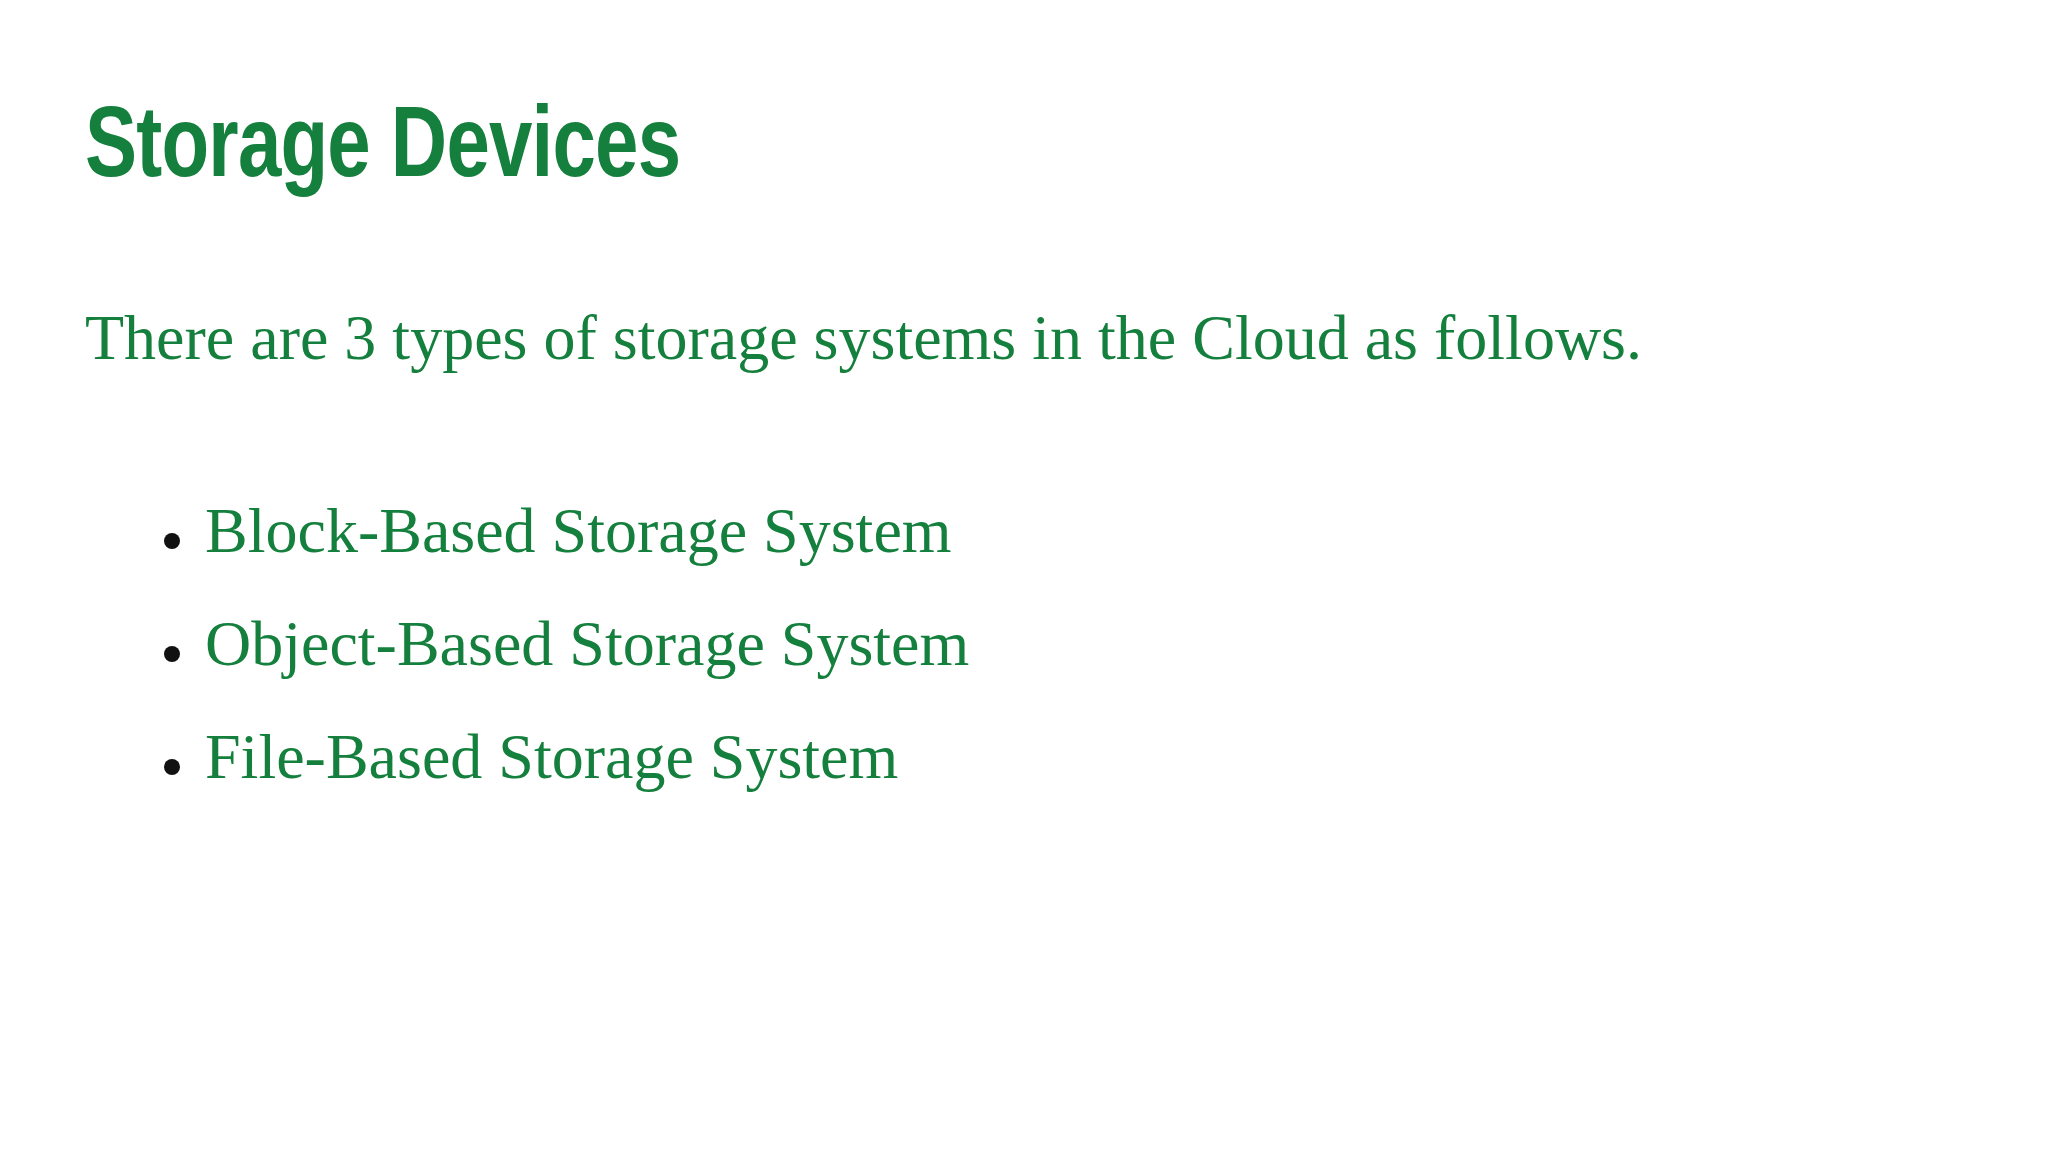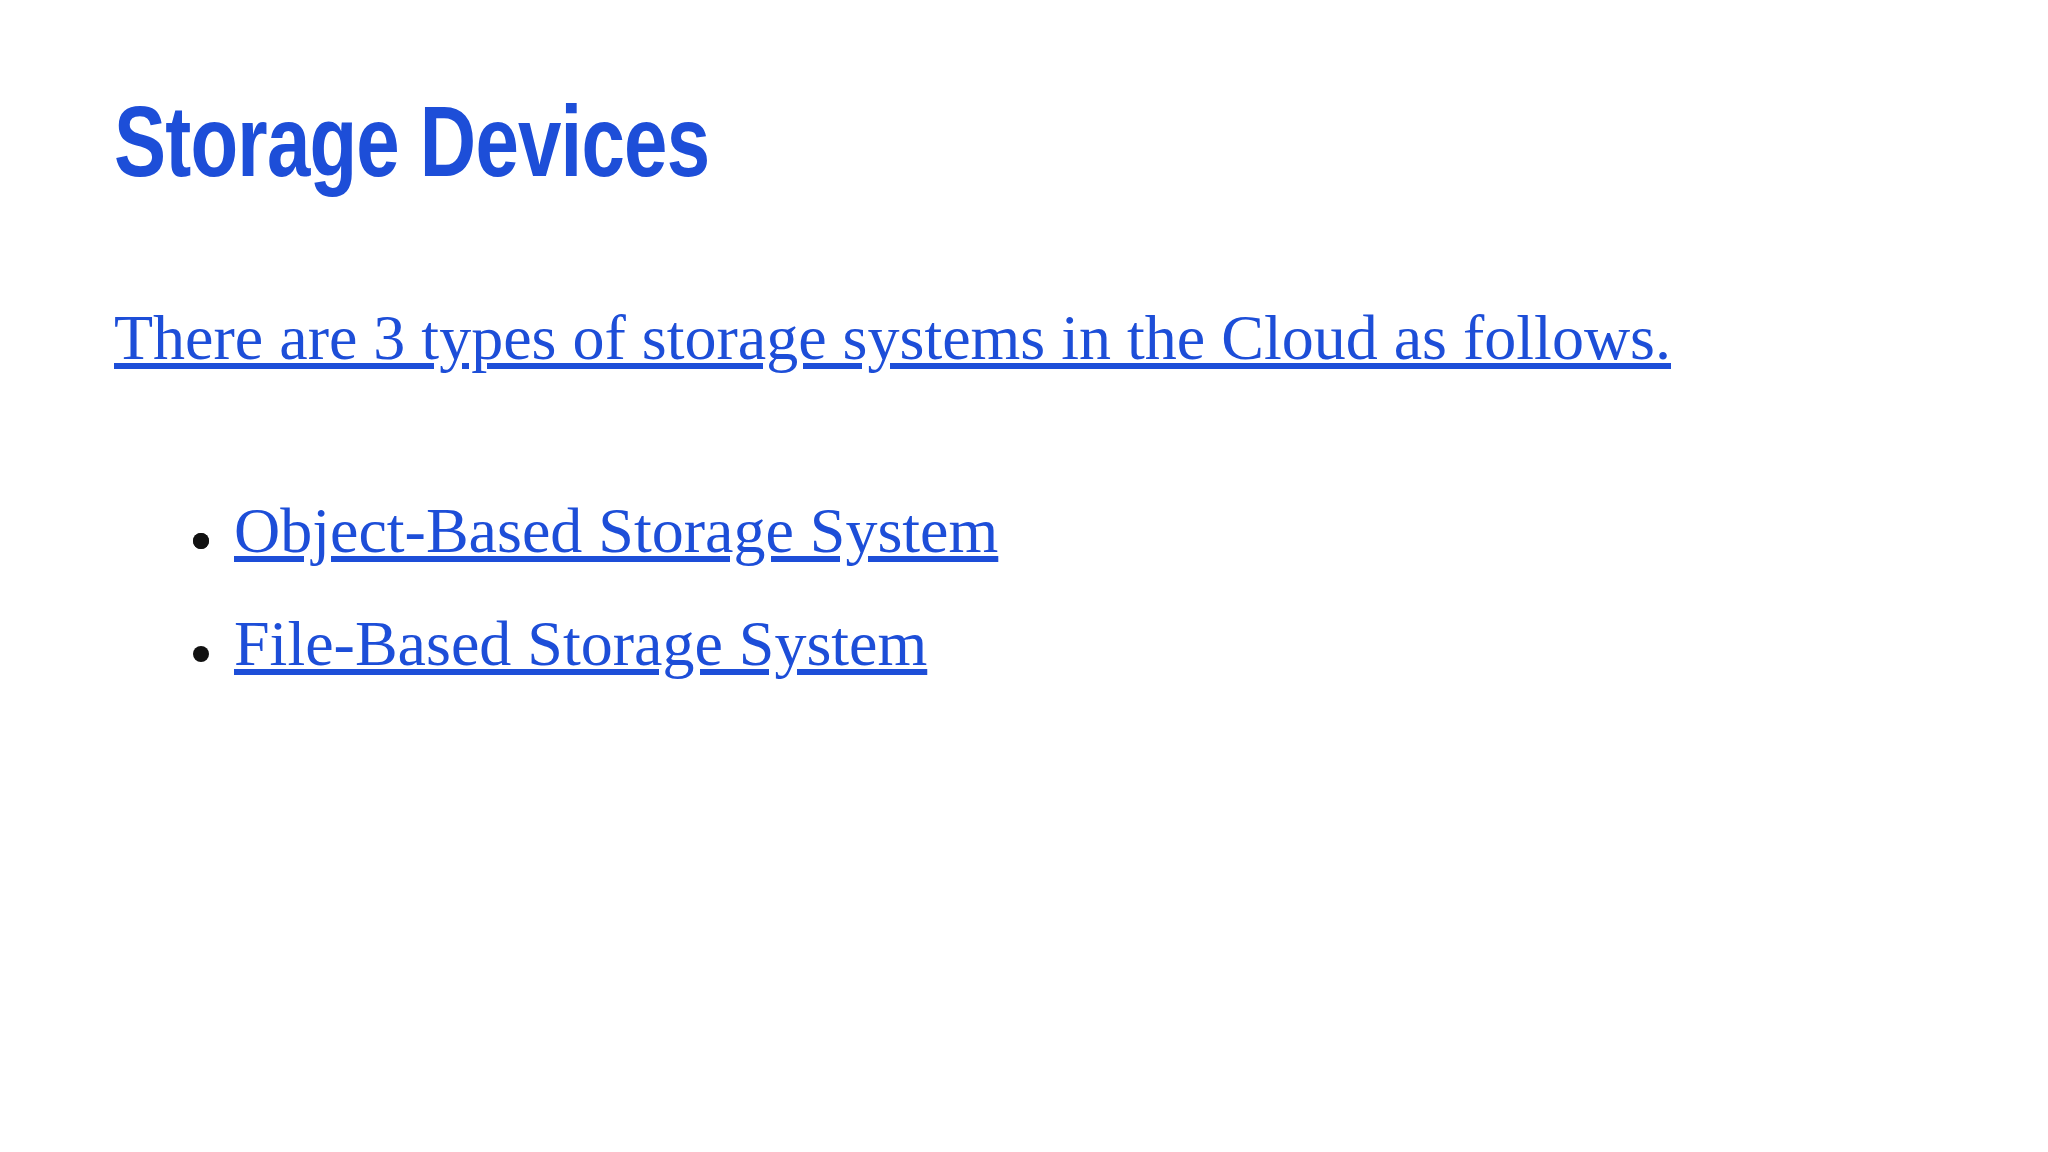--- a/index.html
+++ b/index.html
@@ -10,24 +10,23 @@
   body {
     width: 2048px;
     height: 1152px;
     overflow: hidden;
     position: relative;
   }
   .slide {
     position: absolute;
     inset: 0;
     background: #ffffff;
-    padding-left: 114px;
+    padding-left: 85px;
     box-sizing: border-box;
-    color: #1d4ed8;
-    text-decoration: underline;
+    color: #15803d;
   }
   .slide-title {
     margin: 84px 0 0 0;
     font-family: "Liberation Sans", "DejaVu Sans", sans-serif;
     font-weight: 700;
     font-size: 100px;
     line-height: 1.15;
     letter-spacing: -1px;
     white-space: nowrap;
   }
@@ -73,20 +72,21 @@
 
   <h1 class="slide-title">
     <span class="condense">Storage Devices</span>
   </h1>
 
   <p class="intro-text">There are 3 types of storage systems in the Cloud as follows.</p>
 
   <ul class="bullet-list">
     <li>
       <span class="bullet-dot"></span>
+      <span>Block-Based Storage System</span>
     </li>
     <li>
       <span class="bullet-dot"></span>
       <span>Object-Based Storage System</span>
     </li>
     <li>
       <span class="bullet-dot"></span>
       <span>File-Based Storage System</span>
     </li>
   </ul>

